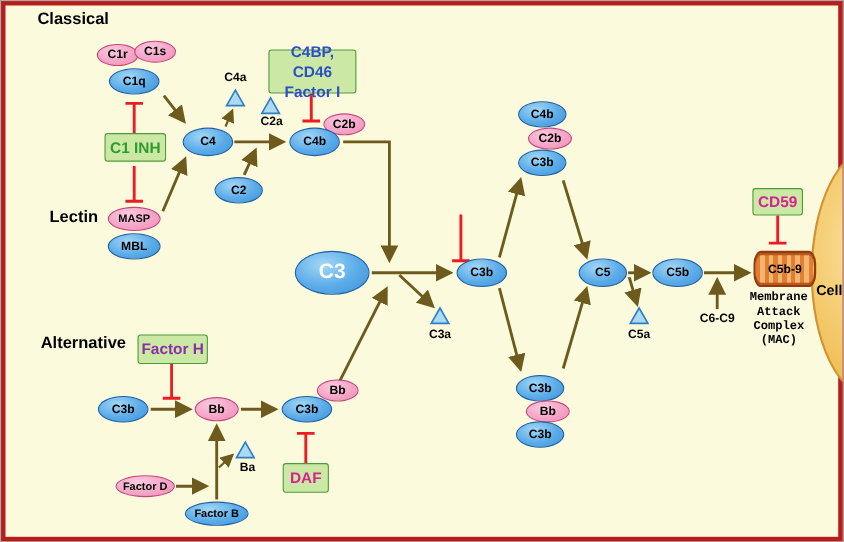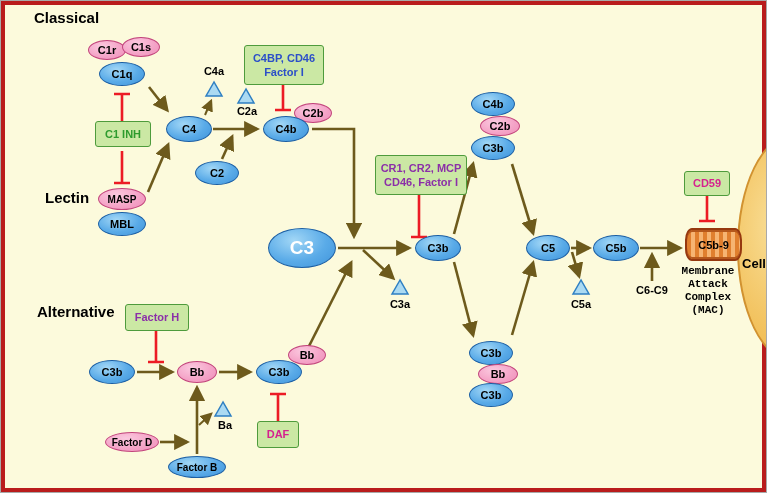--- a/index.html
+++ b/index.html
@@ -12,21 +12,21 @@
   .node { position:absolute; z-index:3; display:flex; align-items:center; justify-content:center;
           border-radius:50%; font-weight:bold; font-size:11px; color:#000; text-align:center; }
   .blue { background:radial-gradient(ellipse at 38% 30%, #A2D7F6 0%, #5AABE8 55%, #3E93DA 100%);
           border:1.7px solid #1C5FA4; }
   .pink { background:radial-gradient(ellipse at 38% 30%, #FBC9DF 0%, #F4A2C6 60%, #EE8FB9 100%);
           border:1.7px solid #C2457C; }
   .big  { font-size:19px; color:#fff; }
   .sm   { font-size:10px; }
   .gbox { position:absolute; z-index:3; background:#CBE8A4; border:1.7px solid #4E9B3C;
           border-radius:3px; display:flex; flex-direction:column; align-items:center;
-          justify-content:center; font-weight:bold; font-size:11px; text-align:center;
+          justify-content:center; font-weight:bold; font-size:14px; text-align:center;
           line-height:1.3; }
   .txt-green   { color:#2E9B2E; }
   .txt-blue    { color:#2B4FC8; }
   .txt-purple  { color:#8B2FA8; }
   .txt-magenta { color:#D6218E; }
   .lbl { position:absolute; z-index:4; font-weight:bold; color:#000; }
   .lbl-path { font-size:15px; }
   .lbl-frag { font-size:11px; width:40px; text-align:center; }
   .cell-ellipse { position:absolute; z-index:2; border-radius:50%;
           background:radial-gradient(ellipse at 35% 40%, #F9DF98 0%, #F2C05A 60%, #EAA83C 100%);
@@ -135,24 +135,20 @@
   <div class="node pink sm" style="left:104px;top:431px;width:54px;height:20px;">Factor D</div>
   <div class="node blue sm" style="left:167px;top:455px;width:58px;height:22px;text-align:center;">Factor B</div>
 
   <div class="gbox txt-green" style="left:94px;top:120px;width:56px;height:26px;text-align:right;">
     <span>C1 INH</span>
   </div>
   <div class="gbox txt-blue" style="left:243px;top:44px;width:80px;height:40px;">
     <span>C4BP, CD46</span>
     <span>Factor I</span>
   </div>
-  <div class="gbox txt-purple" style="left:374px;top:154px;width:92px;height:40px;">
-    <span>CR1, CR2, MCP</span>
-    <span>CD46, Factor I</span>
-  </div>
   <div class="gbox txt-purple" style="left:124px;top:303px;width:64px;height:27px;text-align:right;">
     <span>Factor H</span>
   </div>
   <div class="gbox txt-magenta" style="left:256px;top:420px;width:42px;height:27px;">
     <span>DAF</span>
   </div>
   <div class="gbox txt-magenta" style="left:683px;top:170px;width:46px;height:25px;">
     <span>CD59</span>
   </div>
 

